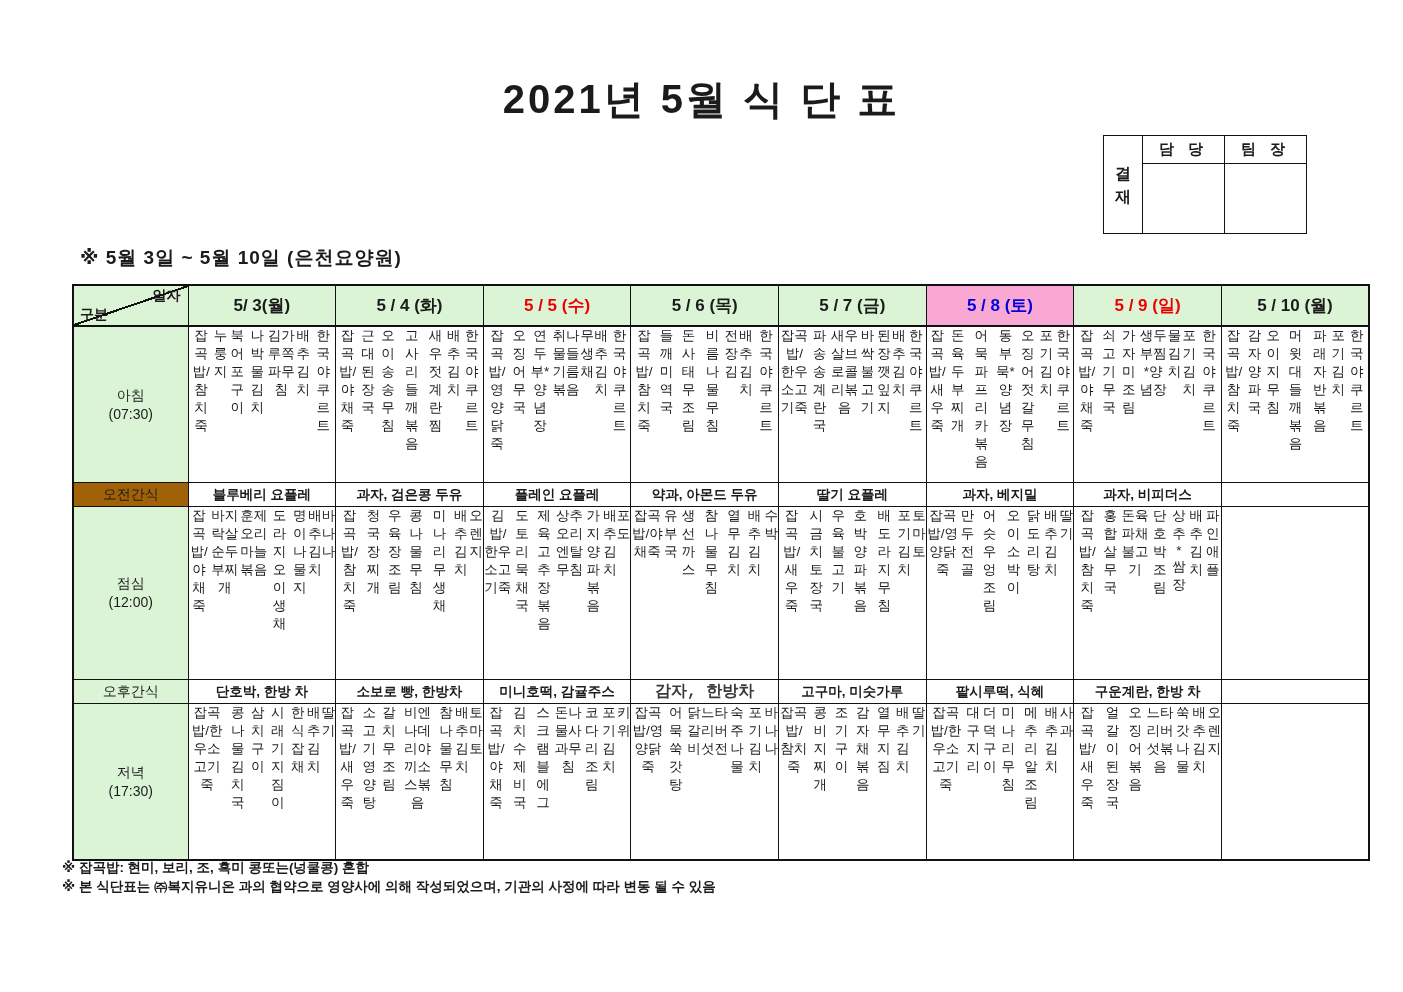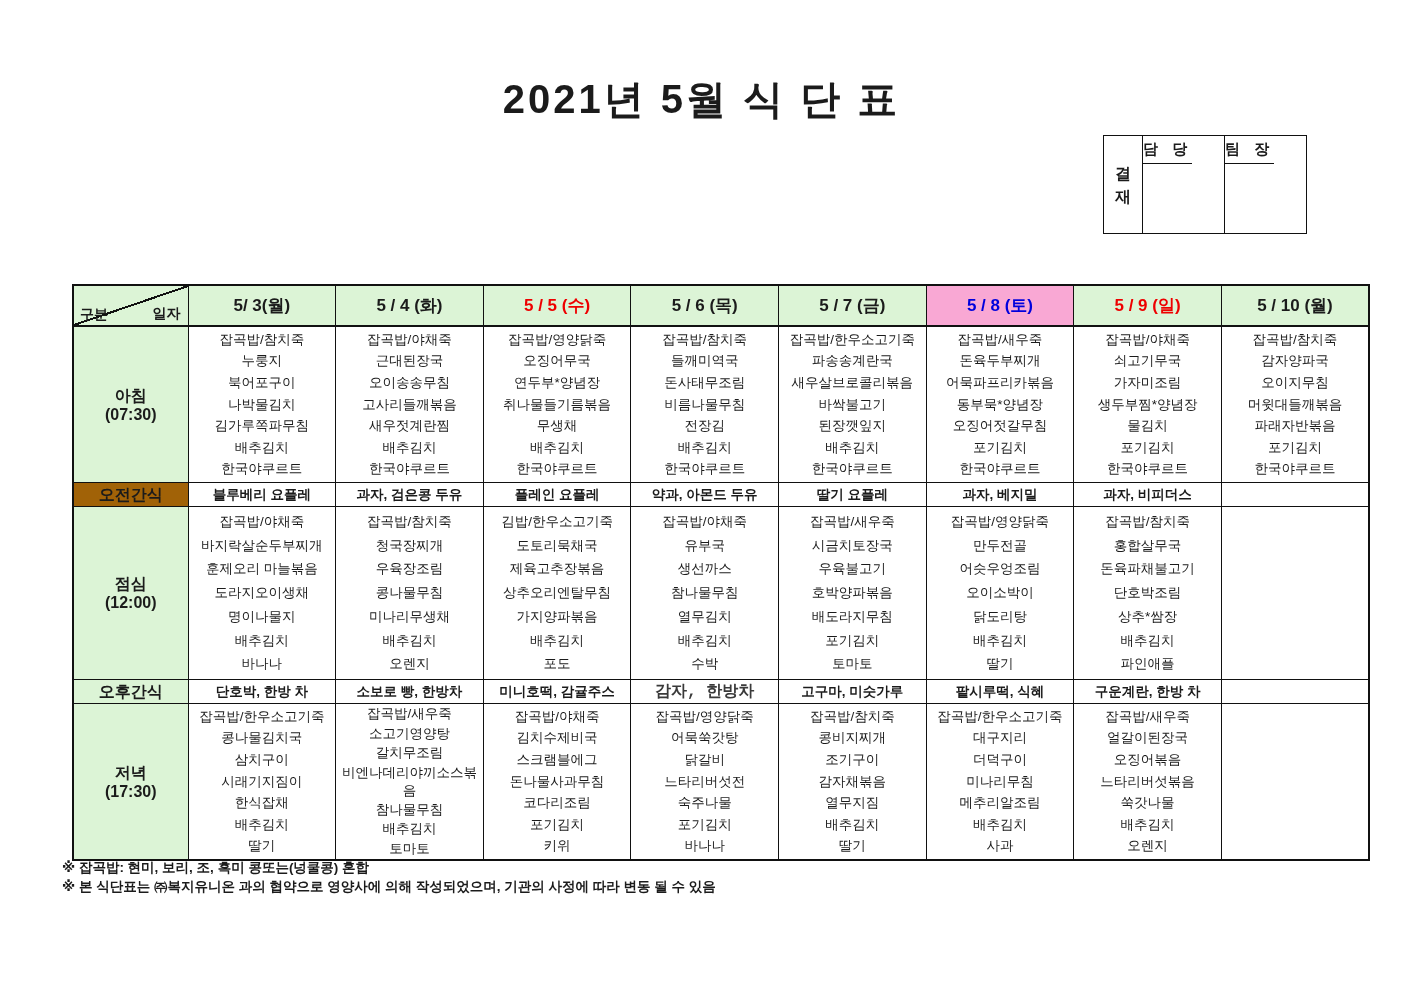--- a/index.html
+++ b/index.html
@@ -14,48 +14,48 @@
   }
   
   .approval{
     position:absolute;top:135px;left:1103px;width:202px;height:97px;
     border:1px solid #111;display:flex;background:#fff;
   }
   .stamp{
     width:38px;border-right:1px solid #111;display:flex;flex-direction:column;
     align-items:center;justify-content:center;font-weight:bold;font-size:16px;line-height:23px;
   }
-  .sign-col{flex:1;display:flex;flex-direction:row;}
+  .sign-col{flex:1;display:flex;flex-direction:column;}
   .sign-col + .sign-col{border-left:1px solid #111;}
   .sign-head{
     height:27px;border-bottom:1px solid #111;display:flex;align-items:center;
     justify-content:center;font-weight:bold;font-size:15px;letter-spacing:5px;
   }
   .sign-body{flex:1;}
   .subtitle{position:absolute;top:245px;left:80px;font-size:19px;font-weight:bold;letter-spacing:1px;}
   
   table.menu{
     position:absolute;top:284px;left:72px;width:1298px;
     border-collapse:collapse;table-layout:fixed;border:2px solid #111;
   }
   table.menu th,table.menu td{border:1px solid #111;padding:0;text-align:center;vertical-align:middle;}
   table.menu thead th{height:39px;font-size:17px;font-weight:bold;border-bottom:2px solid #111;}
-  table.menu tbody th{font-weight:bold;font-size:16px;line-height:19px;}
+  table.menu tbody th{font-weight:normal;font-size:14px;line-height:19px;}
   .corner{position:relative;}
   .corner .diag{
     position:absolute;inset:0;
     background:linear-gradient(to bottom right,transparent calc(50% - 1px),#111 calc(50% - 1px),#111 calc(50% + 1px),transparent calc(50% + 1px));
   }
-  .corner .c-top{position:absolute;top:19px;right:7px;font-size:14px;font-weight:bold;}
+  .corner .c-top{position:absolute;top:1px;right:7px;font-size:14px;font-weight:bold;}
   .corner .c-bot{position:absolute;bottom:1px;left:6px;font-size:14px;font-weight:bold;}
   .r-breakfast td{height:155px;}
   .r-lunch td{height:172px;}
   .r-dinner td{height:155px;}
   .r-am_snack td,.r-pm_snack td{height:23px;font-size:13.5px;font-weight:bold;}
-  .lines{display:flex;flex-direction:column;justify-content:space-evenly;height:100%;font-size:13.5px;}
+  .lines{display:flex;flex-direction:row;justify-content:space-evenly;height:100%;font-size:13.5px;}
   .snack-small{font-size:16px;color:#3a3a3a;font-family:Liberation Mono, monospace;}
   .notes{position:absolute;top:858px;left:62px;font-size:13.5px;font-weight:bold;line-height:19px;}
 </style>
 </head>
 <body>
 
 <div class="page">
 
   <h1 class="title">2021년 5월 식 단 표</h1>
 
@@ -67,20 +67,21 @@
     <div class="sign-col">
       <div class="sign-head">담 당</div>
       <div class="sign-body"></div>
     </div>
     <div class="sign-col">
       <div class="sign-head">팀 장</div>
       <div class="sign-body"></div>
     </div>
   </div>
 
+  <div class="subtitle">※ 5월 3일 ~ 5월 10일 (은천요양원)</div>
 
   <table class="menu">
     <colgroup id="menu-cols">
         <col style="width:115px">
         <col>
         <col>
         <col>
         <col>
         <col>
         <col>

